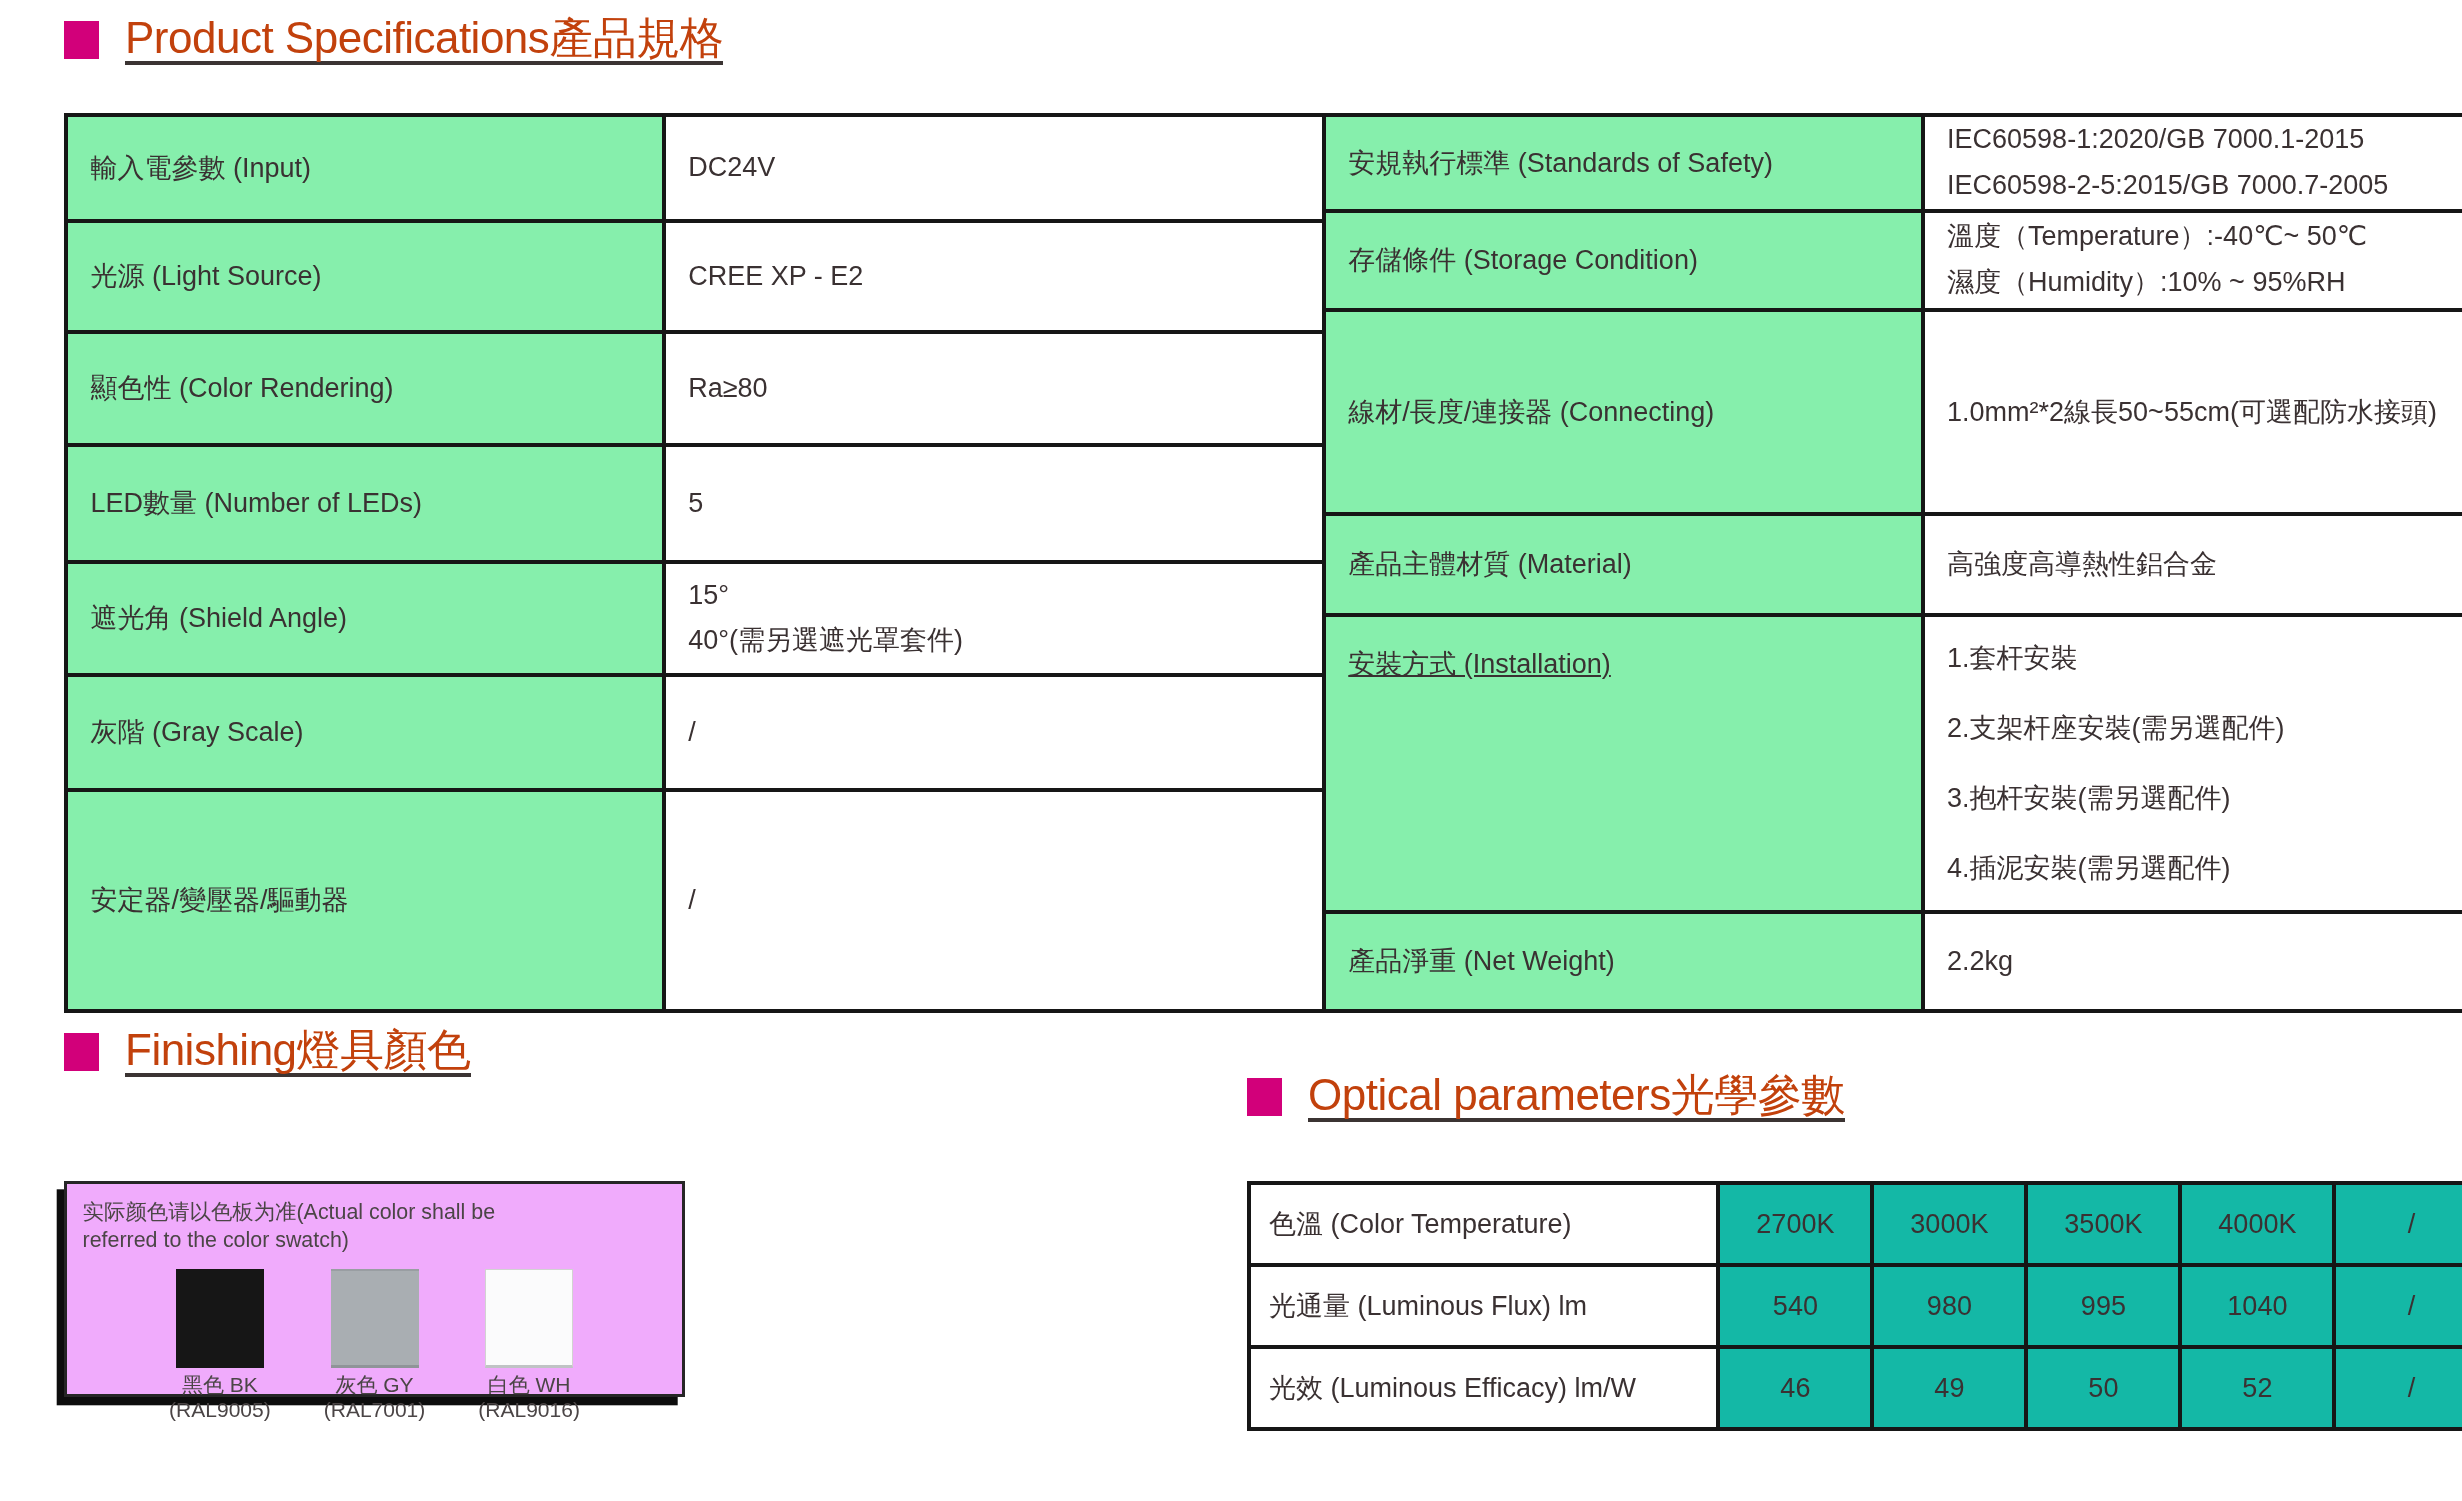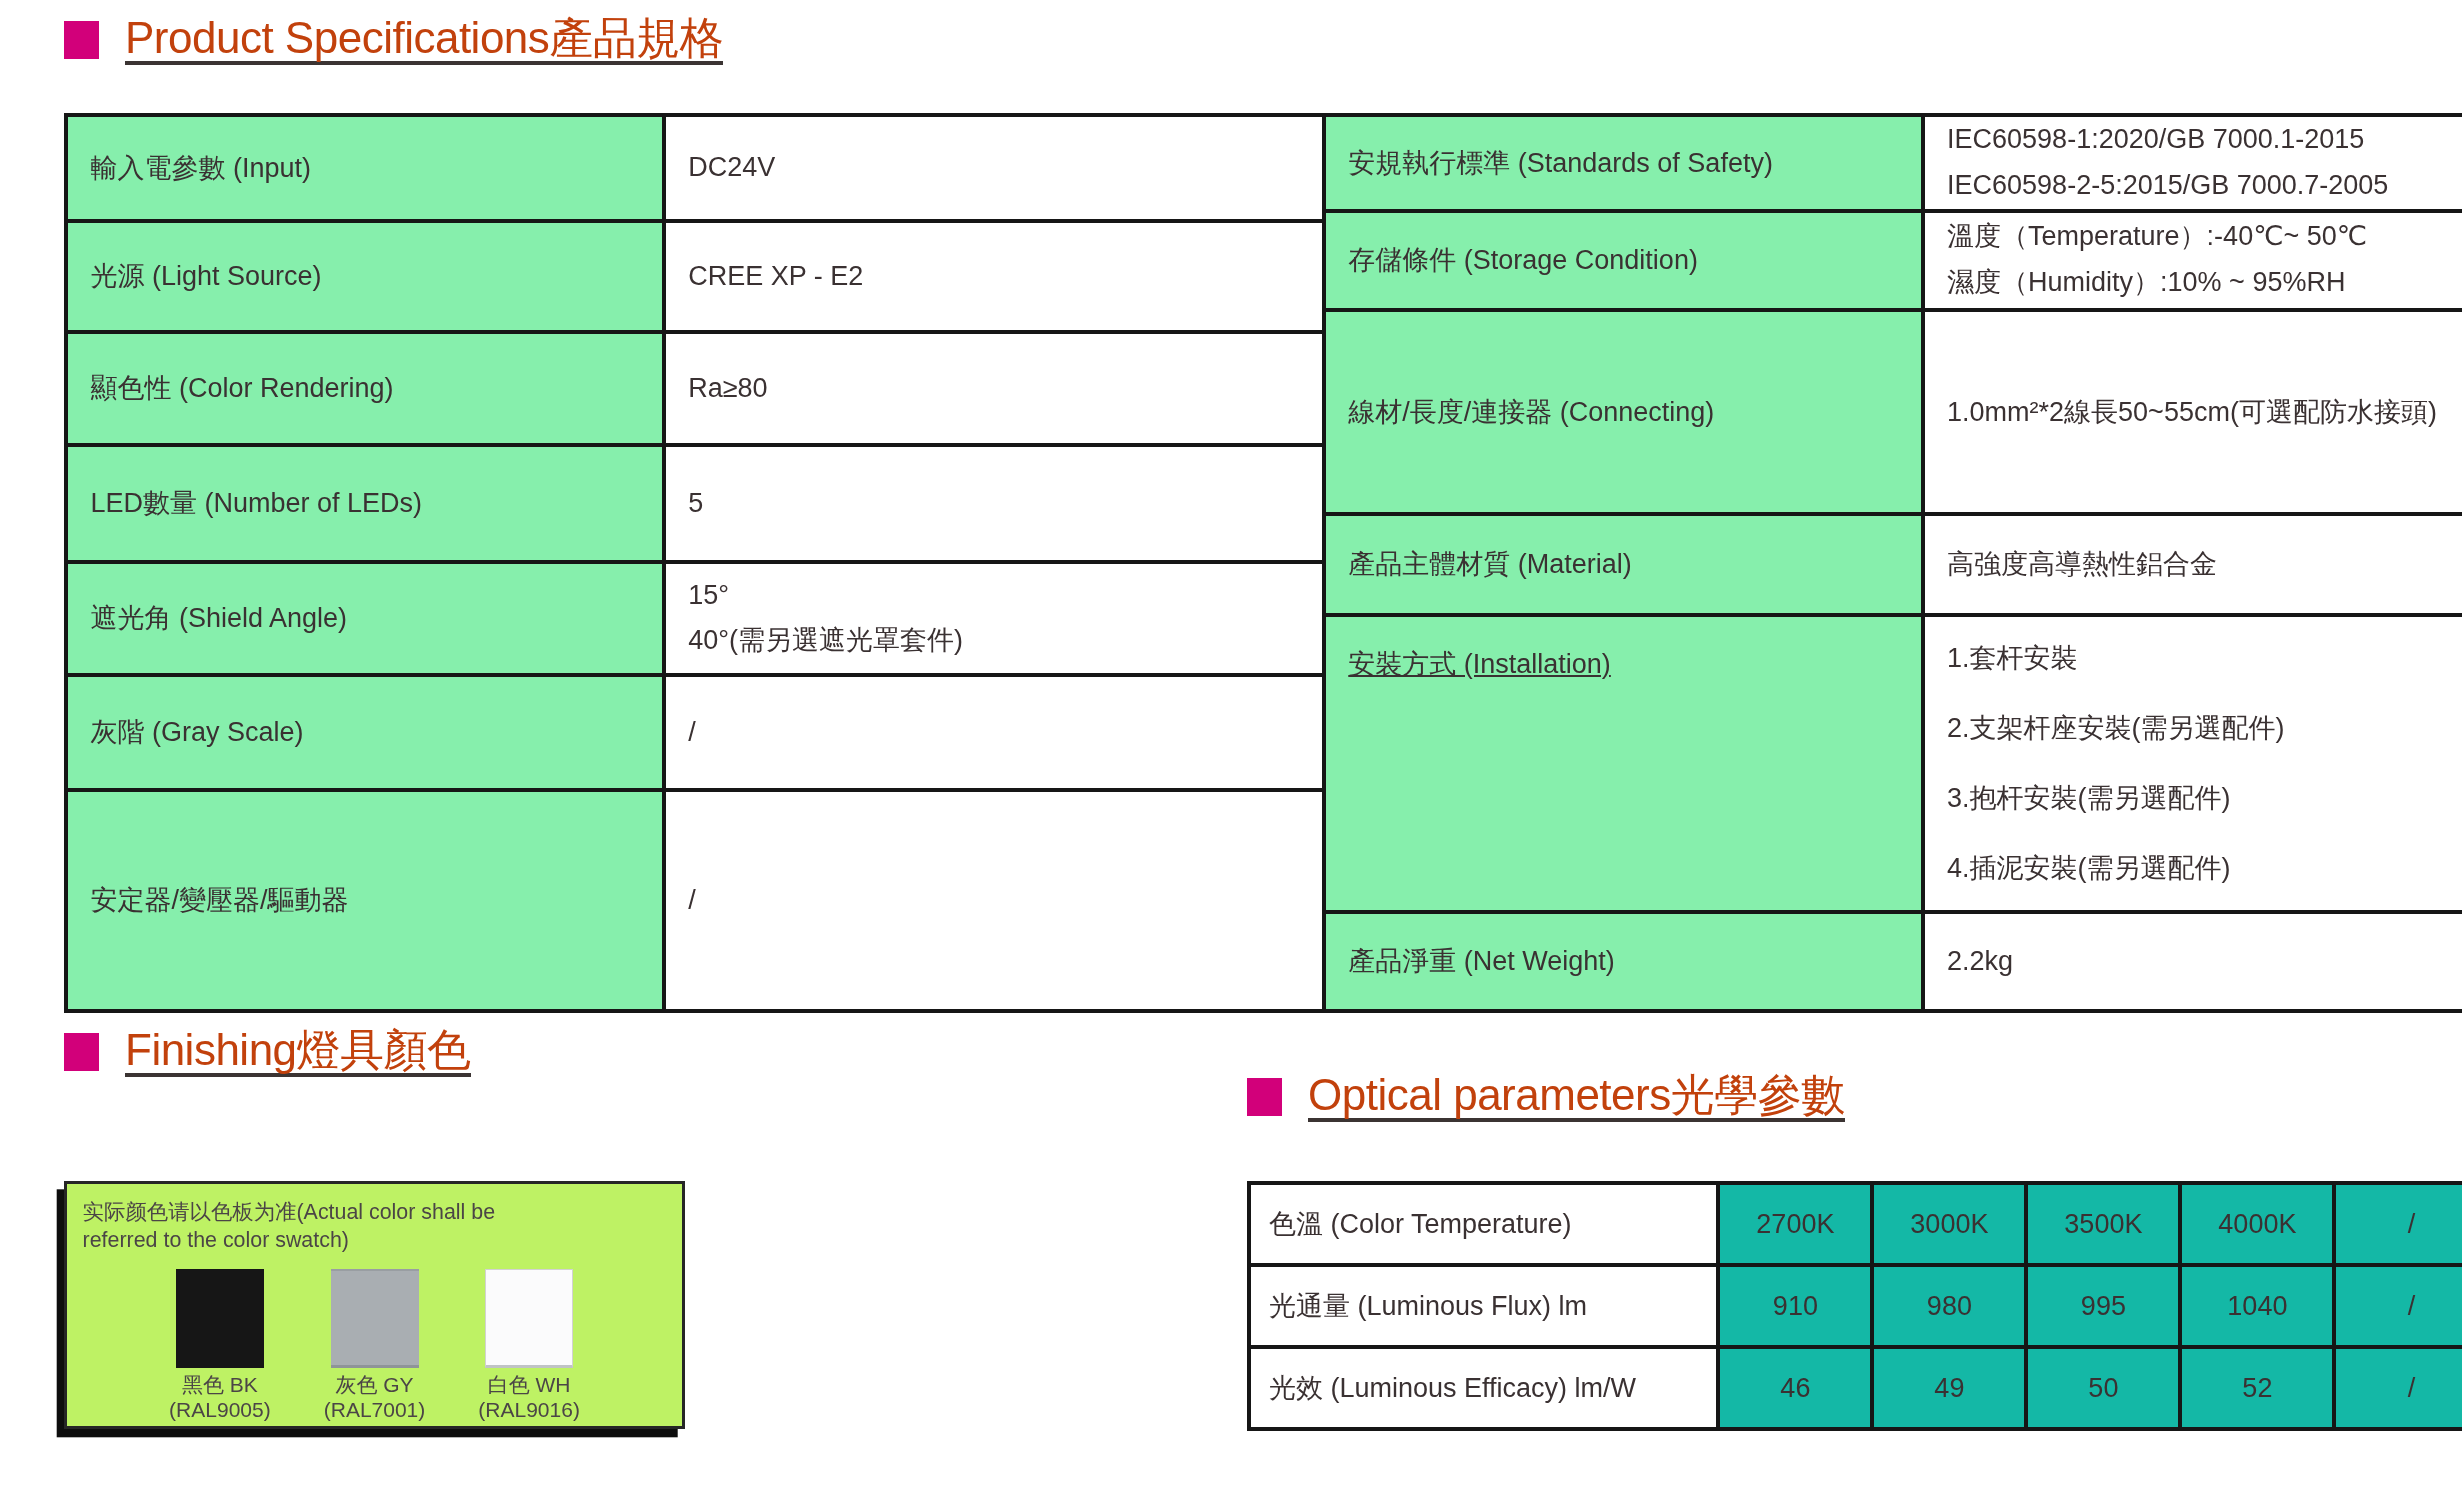--- a/index.html
+++ b/index.html
@@ -45,22 +45,22 @@
   #tbl-left td:last-child{width:624px;}
   #tbl-right td:first-child{width:562px;}
   #tbl-right td:last-child{width:626px;}
   .two-line div{line-height:1.7;}
   .inst-wrap{display:flex;flex-direction:column;justify-content:space-around;height:281px;}
   .inst-wrap div{line-height:1.2;}
 
   
   .fin-box{
     position:absolute;left:64px;top:1181px;
-    width:621px;height:248px;
-    background:#bef264;
+    width:621px;height:216px;
+    background:#f0abfc;
     border:3.1px solid #262626;
     box-shadow:-7.3px 8.3px 0 0 #0d0d0d;
     box-sizing:border-box;
     padding:13.5px 15.6px 0 15.6px;
   }
   .fin-note{font-size:21.4px;line-height:1.35;color:#4B4546;}
   .swatch-row{display:flex;justify-content:space-between;padding:0 60px;margin-top:13.5px;}
   .swatch-item{display:flex;flex-direction:column;align-items:center;width:156px;}
   .swatch{width:88px;height:99px;box-sizing:border-box;}
   .sw-0{background:#161616;}
@@ -209,21 +209,21 @@
         <tr>
       <td class="lbl-opt">色溫 (Color Temperature)</td>
       <td class="val-opt">2700K</td>
       <td class="val-opt">3000K</td>
       <td class="val-opt">3500K</td>
       <td class="val-opt">4000K</td>
       <td class="val-opt">/</td>
     </tr>
     <tr>
       <td class="lbl-opt">光通量 (Luminous Flux) lm</td>
-      <td class="val-opt">910</td>
+      <td class="val-opt">540</td>
       <td class="val-opt">980</td>
       <td class="val-opt">995</td>
       <td class="val-opt">1040</td>
       <td class="val-opt">/</td>
     </tr>
     <tr>
       <td class="lbl-opt">光效 (Luminous Efficacy) lm/W</td>
       <td class="val-opt">46</td>
       <td class="val-opt">49</td>
       <td class="val-opt">50</td>

